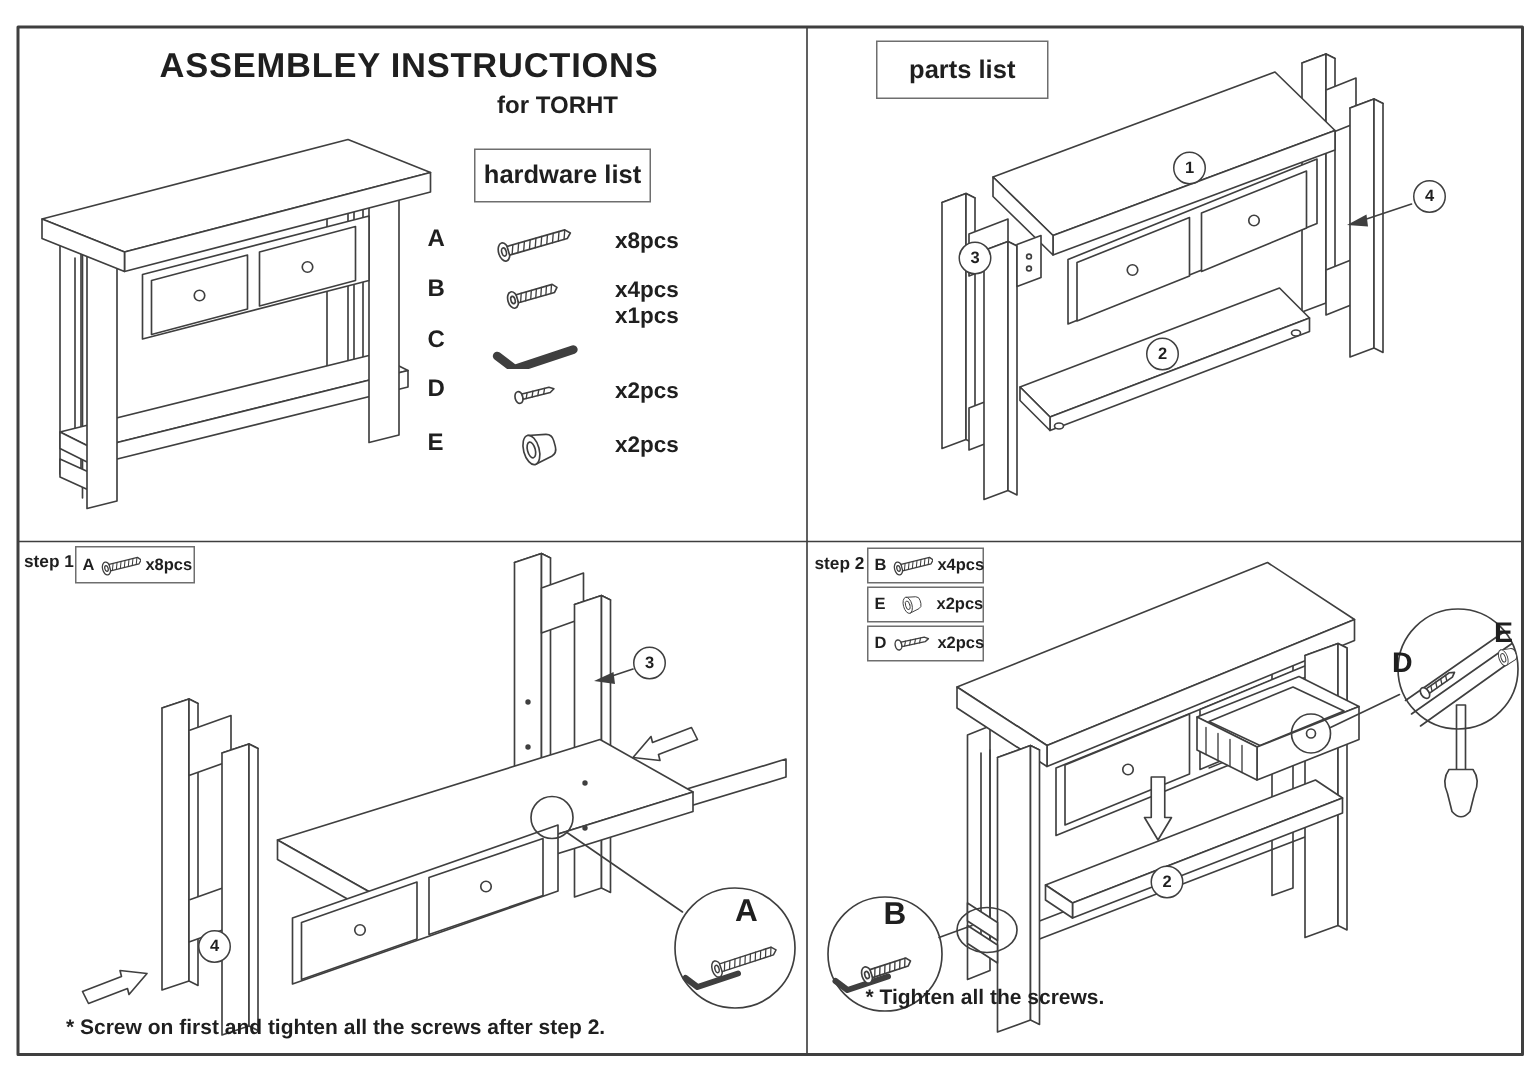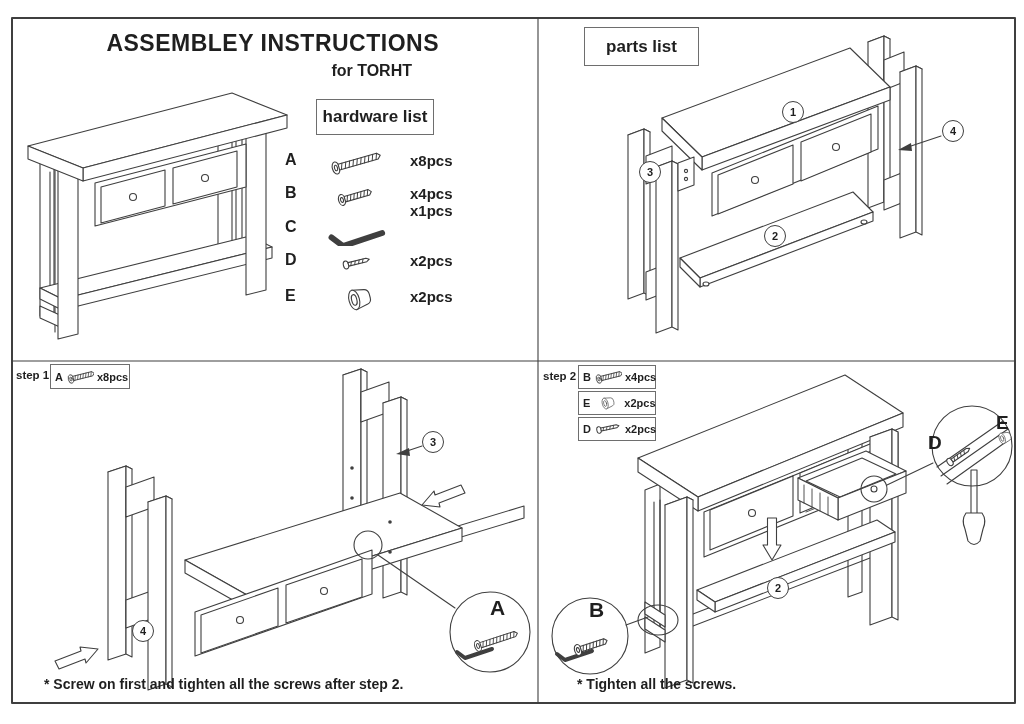--- a/index.html
+++ b/index.html
@@ -317,13 +317,13 @@
   <svg class="sp" width="28" height="14">
       <use href="#screwD" transform="translate(5,8) rotate(-12) scale(0.85)"></use>
     </svg>
   <span class="sp">x2pcs</span>
 </div>
 
 <div class="abs pnum" style="left:767px;top:577px;">2</div>
 <span class="abs cletter" style="left:589px;top:598px;">B</span>
 <span class="abs cletter sm" style="left:928px;top:432px;">D</span>
 <span class="abs cletter sm" style="left:996px;top:412px;">E</span>
-<div class="abs footnote" style="left:577px;top:676px;text-align:center;">* Tighten all the screws.</div>
+<div class="abs footnote" style="left:577px;top:656px;text-align:center;">* Tighten all the screws.</div>
 
 </body></html>

